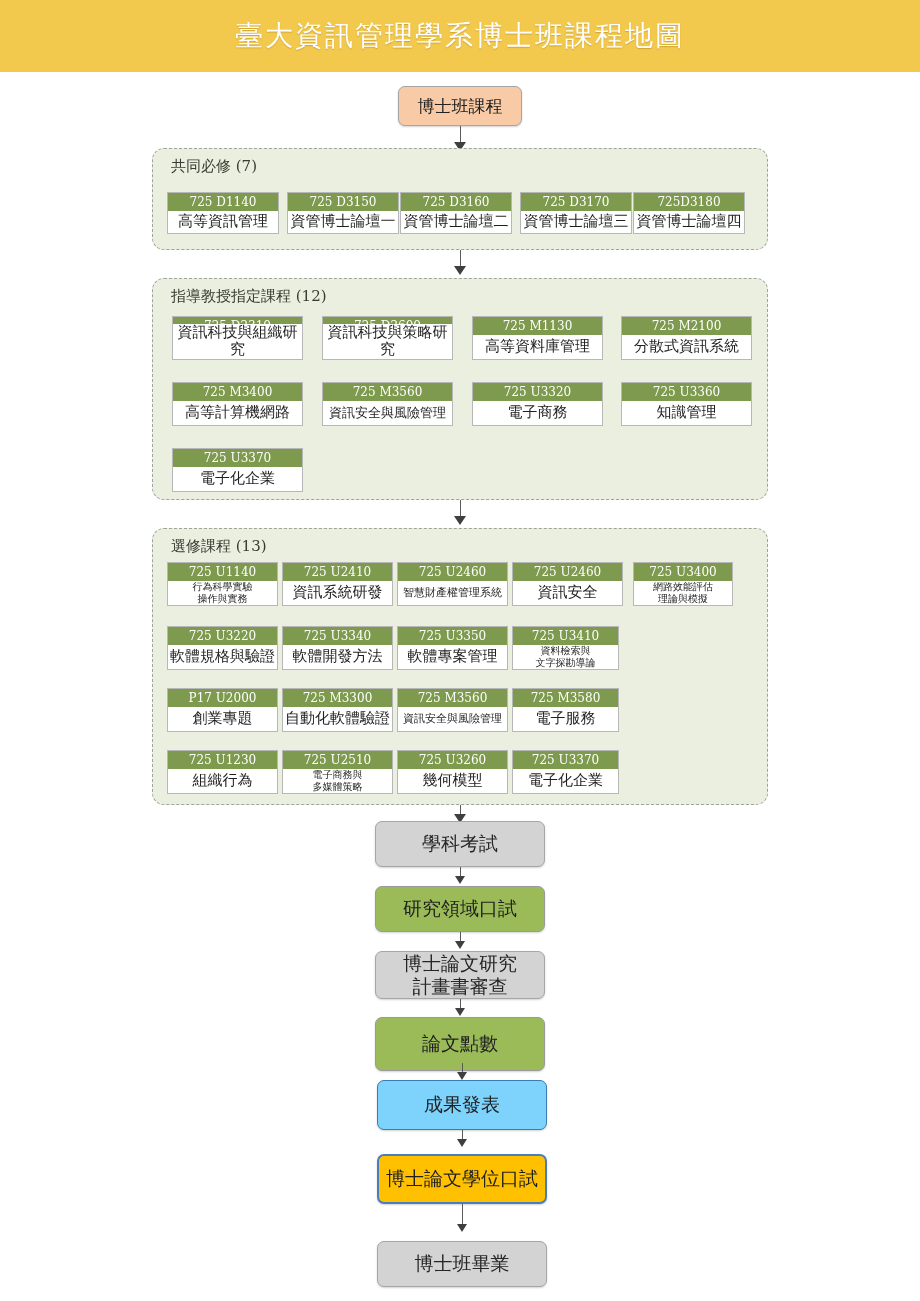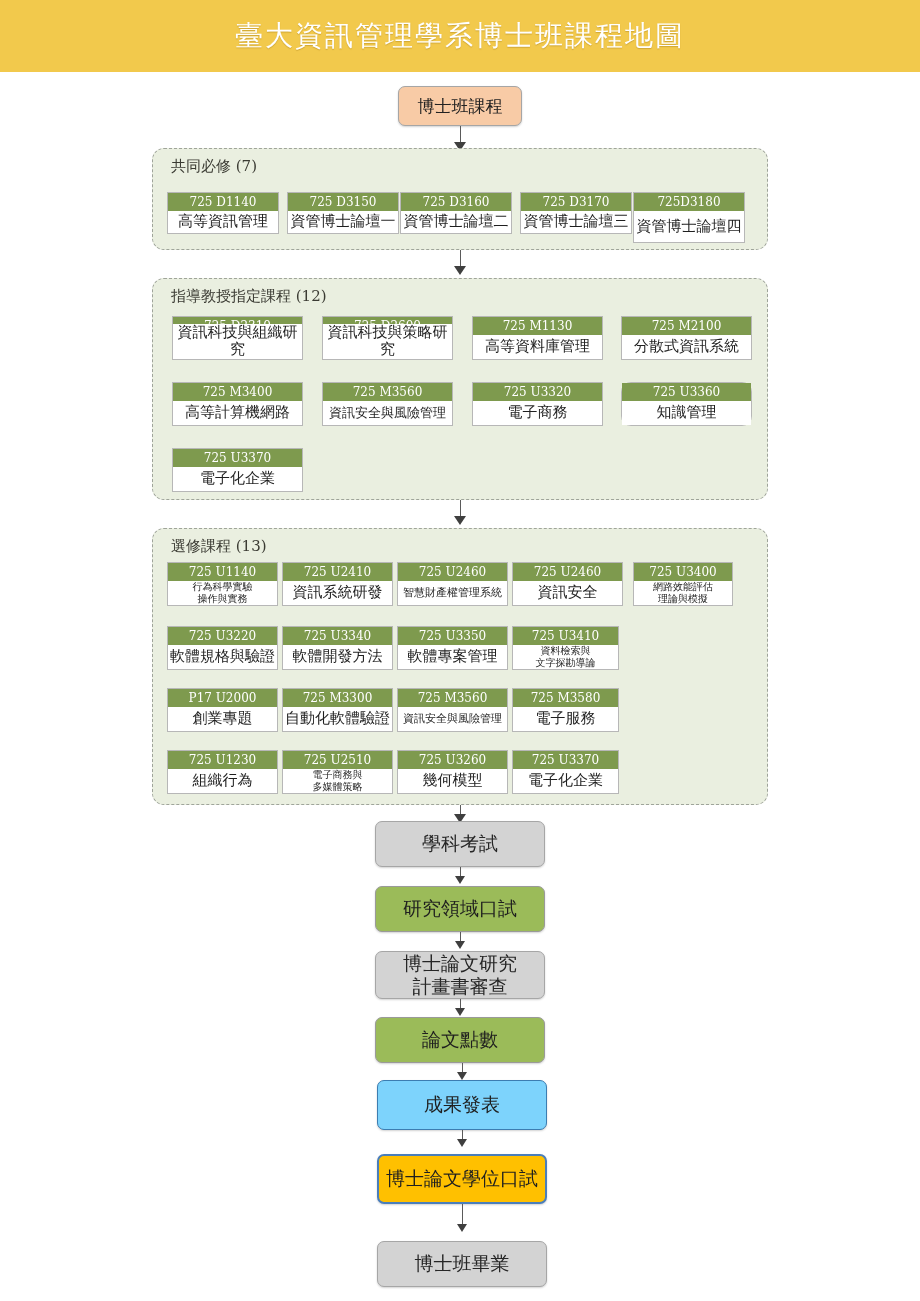--- a/index.html
+++ b/index.html
@@ -186,21 +186,21 @@
   <div class="course-name fs-lg">資管博士論壇一</div>
 </div>
 <div class="course" style="left:400px; top:192px; width:112px; height:42px;">
   <div class="course-code">725 D3160</div>
   <div class="course-name fs-lg">資管博士論壇二</div>
 </div>
 <div class="course" style="left:520px; top:192px; width:112px; height:42px;">
   <div class="course-code">725 D3170</div>
   <div class="course-name fs-lg">資管博士論壇三</div>
 </div>
-<div class="course" style="left:633px; top:192px; width:112px; height:51px;">
+<div class="course" style="left:633px; top:192px; width:112px; height:42px;">
   <div class="course-code">725D3180</div>
   <div class="course-name fs-lg">資管博士論壇四</div>
 </div>
 
 <div class="conn" style="left:460px; top:250px; height:22px;"></div>
 <div class="arrow" style="left:454px; top:266px;"></div>
 
 <div class="section" style="left:152px; top:278px; width:616px; height:222px;">
   <div class="section-title">指導教授指定課程 (12)</div>
 </div>
@@ -227,21 +227,21 @@
   <div class="course-name fs-lg">高等計算機網路</div>
 </div>
 <div class="course" style="left:322px; top:382px; width:131px; height:44px;">
   <div class="course-code">725 M3560</div>
   <div class="course-name fs-md">資訊安全與風險管理</div>
 </div>
 <div class="course" style="left:472px; top:382px; width:131px; height:44px;">
   <div class="course-code">725 U3320</div>
   <div class="course-name fs-lg">電子商務</div>
 </div>
-<div class="course" style="left:621px; top:382px; width:131px; height:44px;border-radius:10px;">
+<div class="course" style="left:621px; top:382px; width:131px; height:44px;">
   <div class="course-code">725 U3360</div>
   <div class="course-name fs-lg">知識管理</div>
 </div>
 
 <div class="course" style="left:172px; top:448px; width:131px; height:44px;">
   <div class="course-code">725 U3370</div>
   <div class="course-name fs-lg">電子化企業</div>
 </div>
 
 <div class="conn" style="left:460px; top:500px; height:22px;"></div>
@@ -342,21 +342,21 @@
 <div class="conn" style="left:460px; top:932px; height:13px;"></div>
 <div class="arrow arrow-thin" style="left:455px; top:941px;"></div>
 
 <div class="node node-gray" style="left:375px; top:951px; width:170px; height:48px;">
   <span style="white-space:pre-line;">博士論文研究
 計畫書審查</span>
 </div>
 <div class="conn" style="left:460px; top:999px; height:13px;"></div>
 <div class="arrow arrow-thin" style="left:455px; top:1008px;"></div>
 
-<div class="node node-green" style="left:375px; top:1017px; width:170px; height:46px;">
+<div class="node node-green" style="left:375px; top:1017px; width:170px; height:54px;">
   <span style="white-space:pre-line;">論文點數</span>
 </div>
 <div class="conn" style="left:462px; top:1063px; height:13px;"></div>
 <div class="arrow arrow-thin" style="left:457px; top:1072px;"></div>
 
 <div class="node node-blue" style="left:377px; top:1080px; width:170px; height:50px;">
   <span style="white-space:pre-line;">成果發表</span>
 </div>
 <div class="conn" style="left:462px; top:1130px; height:13px;"></div>
 <div class="arrow arrow-thin" style="left:457px; top:1139px;"></div>

